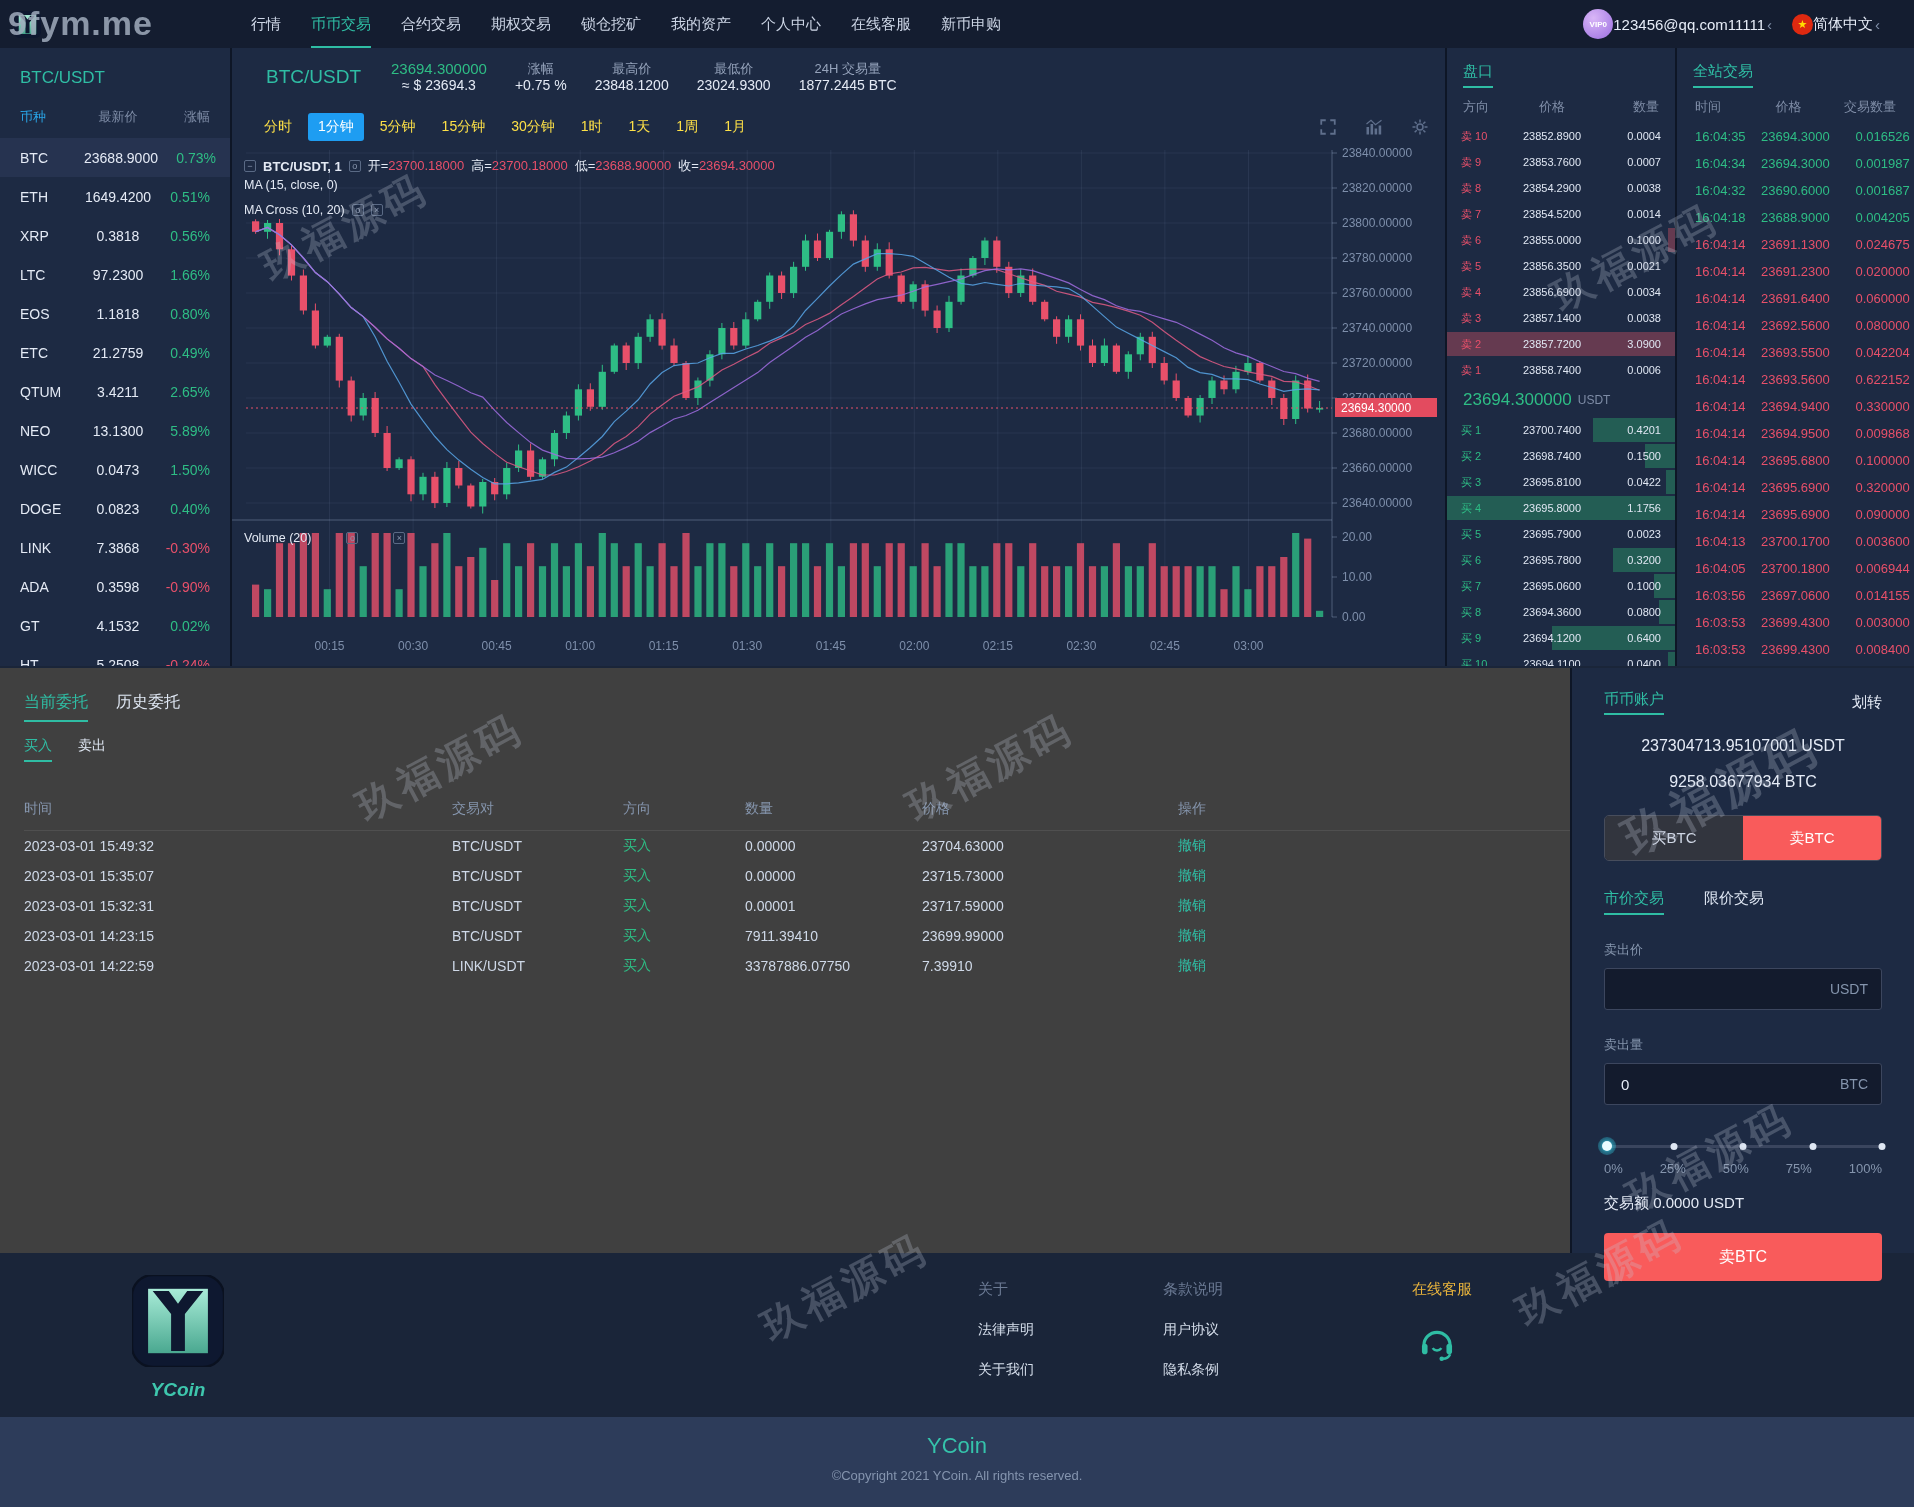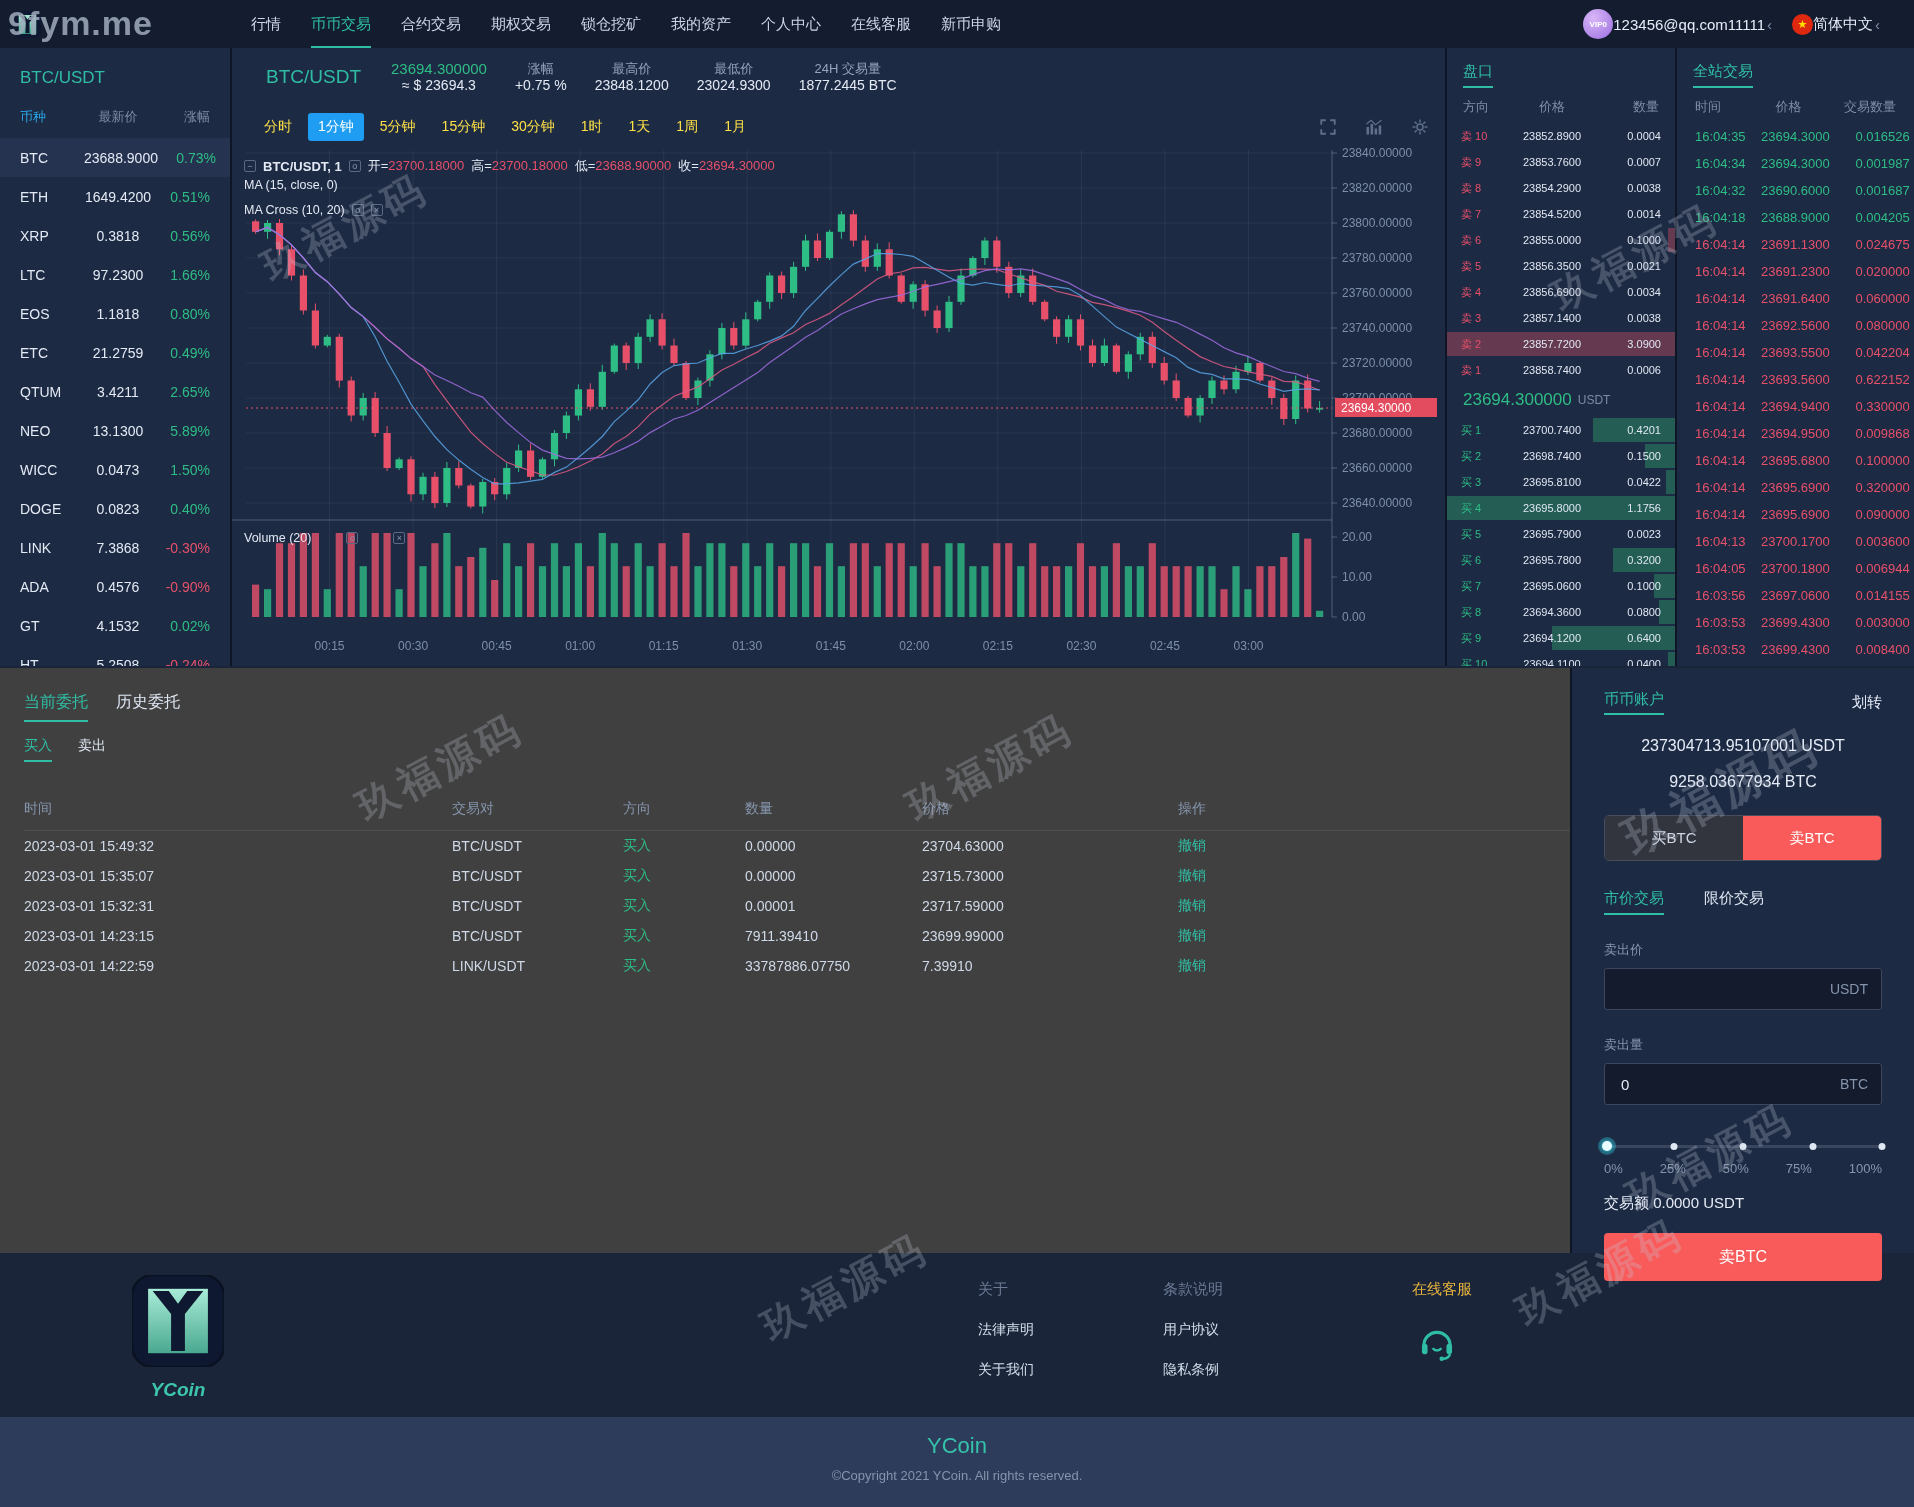--- a/index.html
+++ b/index.html
@@ -263,21 +263,21 @@
             <span class="c-pr">0.0823</span>
      <span class="c-ch up">0.40%</span>
           </div>
           <div class="coin-row">
      <span class="c-sym">LINK</span>
             <span class="c-pr">7.3868</span>
      <span class="c-ch down">-0.30%</span>
           </div>
           <div class="coin-row">
      <span class="c-sym">ADA</span>
-            <span class="c-pr">0.4576</span>
+            <span class="c-pr">0.3598</span>
      <span class="c-ch down">-0.90%</span>
           </div>
           <div class="coin-row">
      <span class="c-sym">GT</span>
             <span class="c-pr">4.1532</span>
      <span class="c-ch up">0.02%</span>
           </div>
           <div class="coin-row">
      <span class="c-sym">HT</span>
             <span class="c-pr">5.2508</span>

